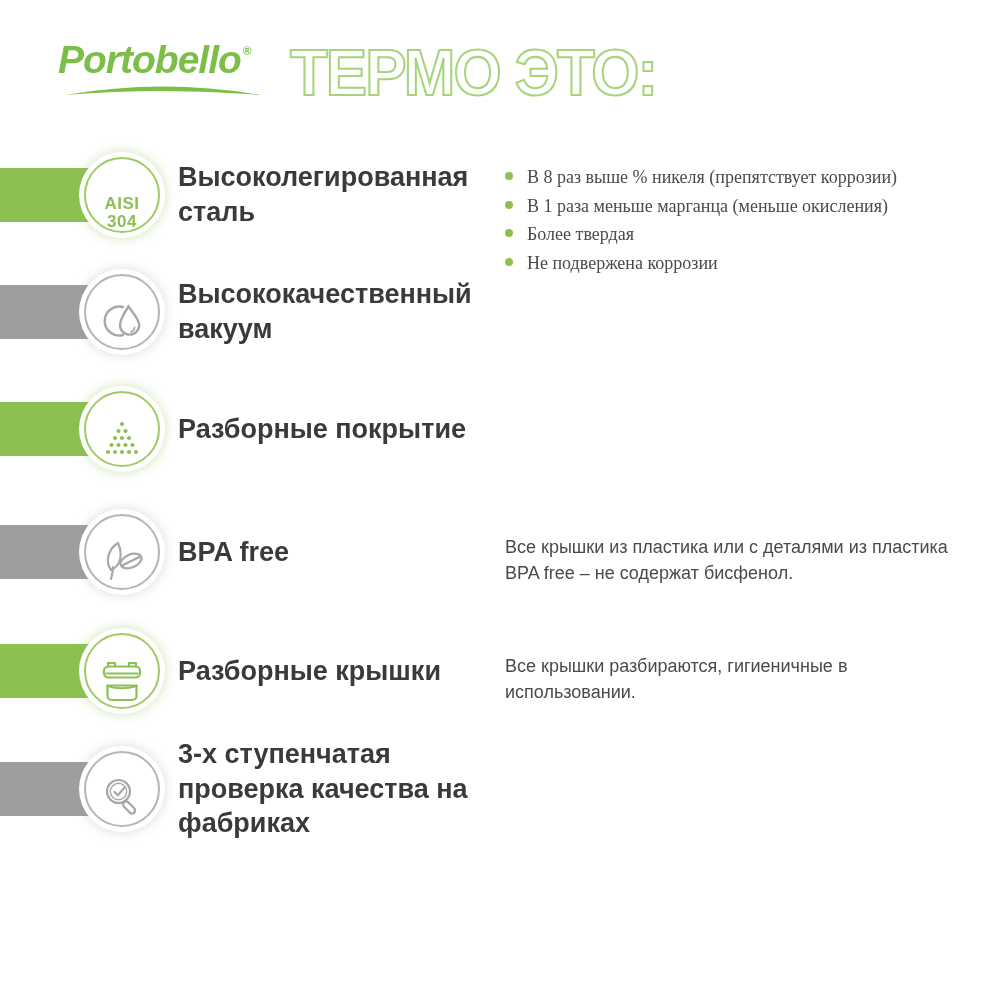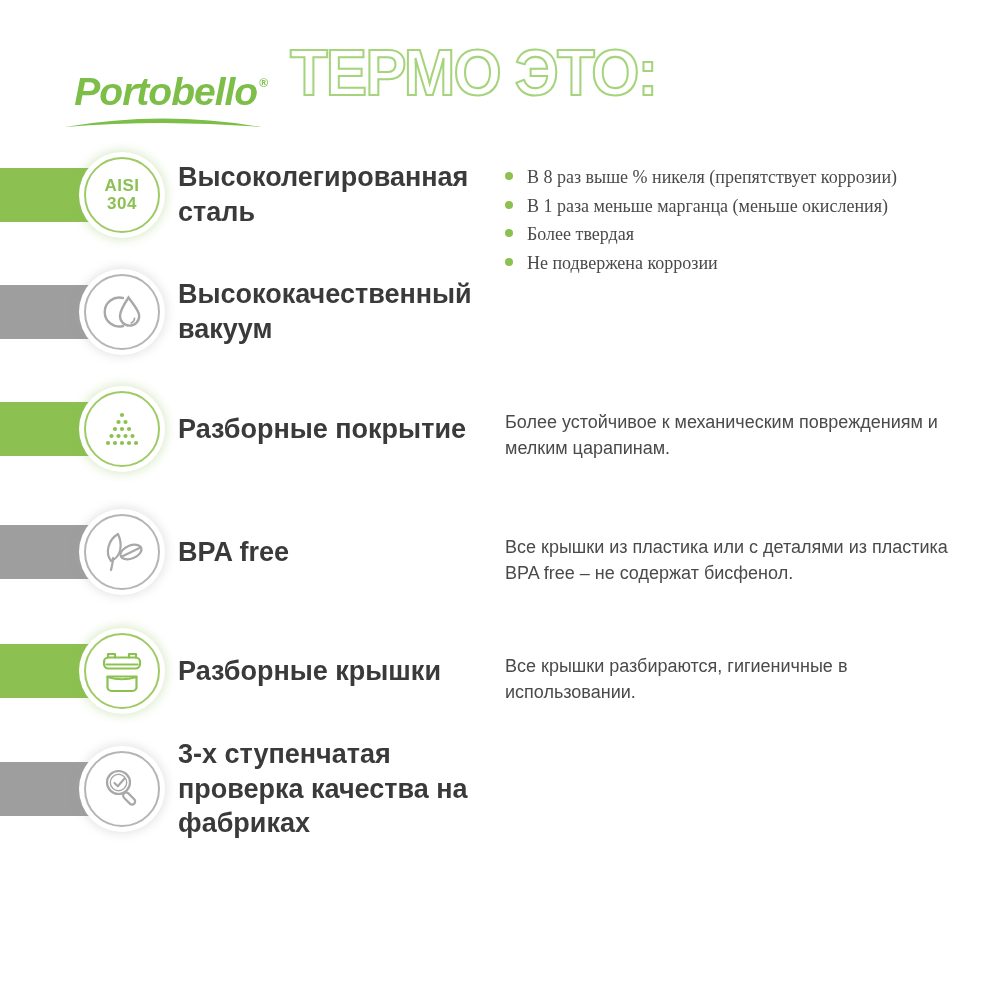--- a/index.html
+++ b/index.html
@@ -12,38 +12,38 @@
     --body-color:#4A4A4A;
     --logo-green:#7CBE48;
     --outline-green:#A6D47C;
   }
   *{margin:0;padding:0;box-sizing:border-box;}
   html,body{width:1000px;height:1000px;background:#ffffff;overflow:hidden;
     font-family:"Liberation Sans","DejaVu Sans",sans-serif;}
   .stage{position:relative;width:1000px;height:1000px;background:#fff;}
 
   
-  .logo{position:absolute;left:58px;top:40px;width:210px;text-align:right;margin-top:32px;}
+  .logo{position:absolute;left:58px;top:40px;width:210px;text-align:left;}
   .logo-text{font-size:39px;font-weight:bold;font-style:italic;color:var(--logo-green);
     letter-spacing:-1px;line-height:1;}
   .logo-reg{font-size:12px;font-weight:bold;font-style:normal;color:var(--logo-green);
     vertical-align:18px;margin-left:2px;}
   .logo-swoosh{display:block;margin:4px auto 0 auto;}
   .big-title{position:absolute;left:290px;top:38px;font-size:62px;font-weight:800;
     letter-spacing:-2px;color:#ffffff;-webkit-text-stroke:2px var(--outline-green);
     white-space:nowrap;line-height:1.05;transform:scaleY(1.05);transform-origin:top left;}
   @supports not (-webkit-text-stroke:1px black){ .big-title{color:var(--outline-green);} }
 
   
   .row{position:absolute;left:0;width:1000px;height:120px;}
   .bar{position:absolute;left:0;top:33px;width:122px;height:54px;}
   .row.green .bar{background:var(--green);}
   .row.gray  .bar{background:var(--gray);}
   .badge{position:absolute;left:84px;top:22px;width:76px;height:76px;border-radius:50%;
-    background:#fff;display:flex;align-items:center;justify-content:center;}
+    background:#fff;display:flex;align-items:flex-end;justify-content:center;}
   .row.green .badge{border:2.5px solid var(--green-ring);
     box-shadow:0 0 0 5px #fff,0 0 10px 7px rgba(140,193,82,0.30);}
   .row.gray .badge{border:2.5px solid var(--gray-ring);
     box-shadow:0 0 0 5px #fff,0 0 10px 7px rgba(160,160,160,0.28);}
   .badge svg{display:block;}
   .aisi-text{font-size:17px;line-height:1.05;font-weight:bold;color:var(--green);
     text-align:center;letter-spacing:0.5px;}
 
   .title{position:absolute;left:178px;top:50%;transform:translateY(-50%);width:332px;
     font-size:27px;font-weight:bold;color:var(--title-color);line-height:1.28;}
@@ -113,21 +113,20 @@
           <circle cx="30.5" cy="34" r="2.1"></circle>
           <circle cx="37.5" cy="34" r="2.1"></circle>
         <circle cx="13" cy="41" r="2.1"></circle>
           <circle cx="20" cy="41" r="2.1"></circle>
           <circle cx="27" cy="41" r="2.1"></circle>
           <circle cx="34" cy="41" r="2.1"></circle>
           <circle cx="41" cy="41" r="2.1"></circle>
       </svg>
     </div>
     <h2 class="title">Разборные покрытие</h2>
-    <p class="desc rightcol" style="top:40px">Более устойчивое к механическим повреждениям и мелким царапинам.</p>
   </section>
 
   <section class="row gray" style="top:492px">
     <div class="bar"></div>
     <div class="badge">
       <svg width="54" height="54" viewBox="0 0 54 54" fill="none" stroke="#A8A8A8" stroke-width="2.2" stroke-linecap="round" stroke-linejoin="round">
         <path d="M23 9 C13 15 10 28 16 36 C26 32 28 20 23 9 Z"></path>
         <path d="M18 33 C18 37 17 41 16 45"></path>
         <ellipse cx="36" cy="27" rx="11" ry="6.5" transform="rotate(-22 36 27)"></ellipse>
         <path d="M27 31.5 L44.5 23"></path>

